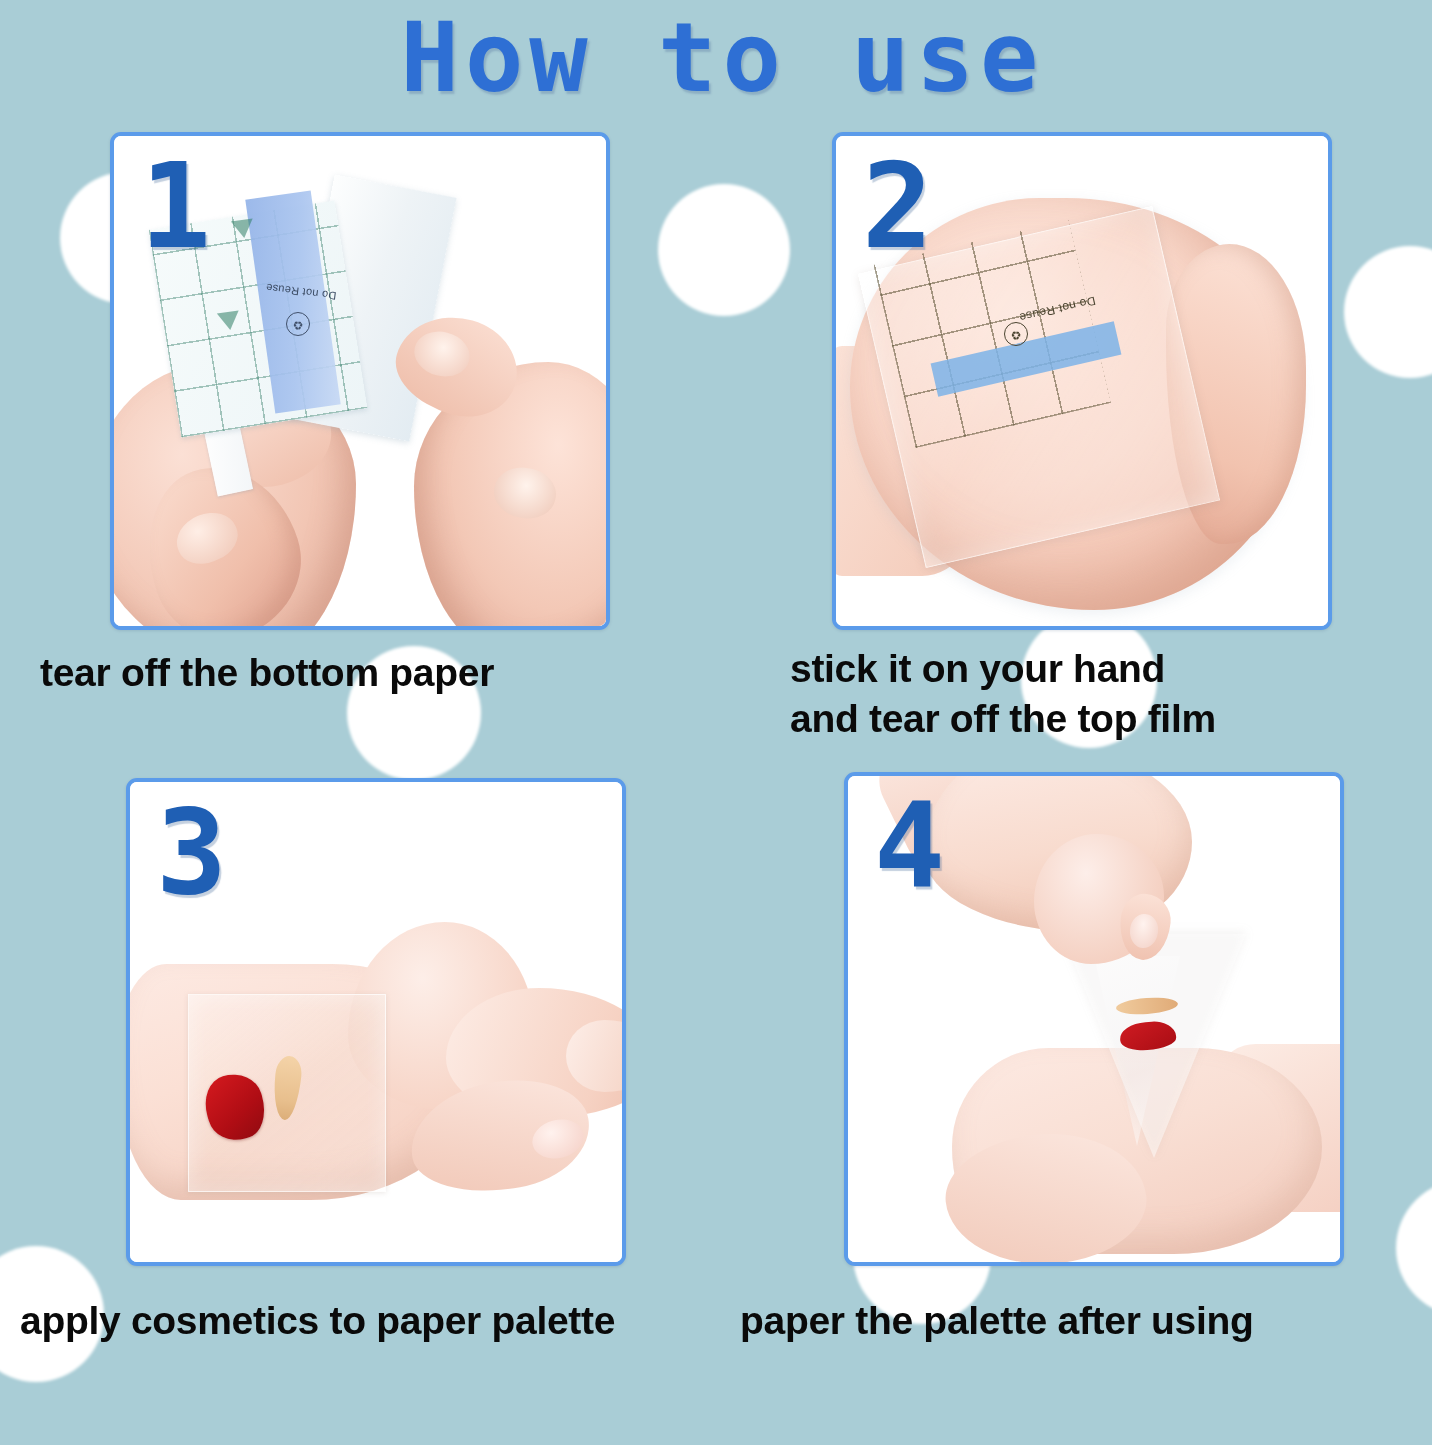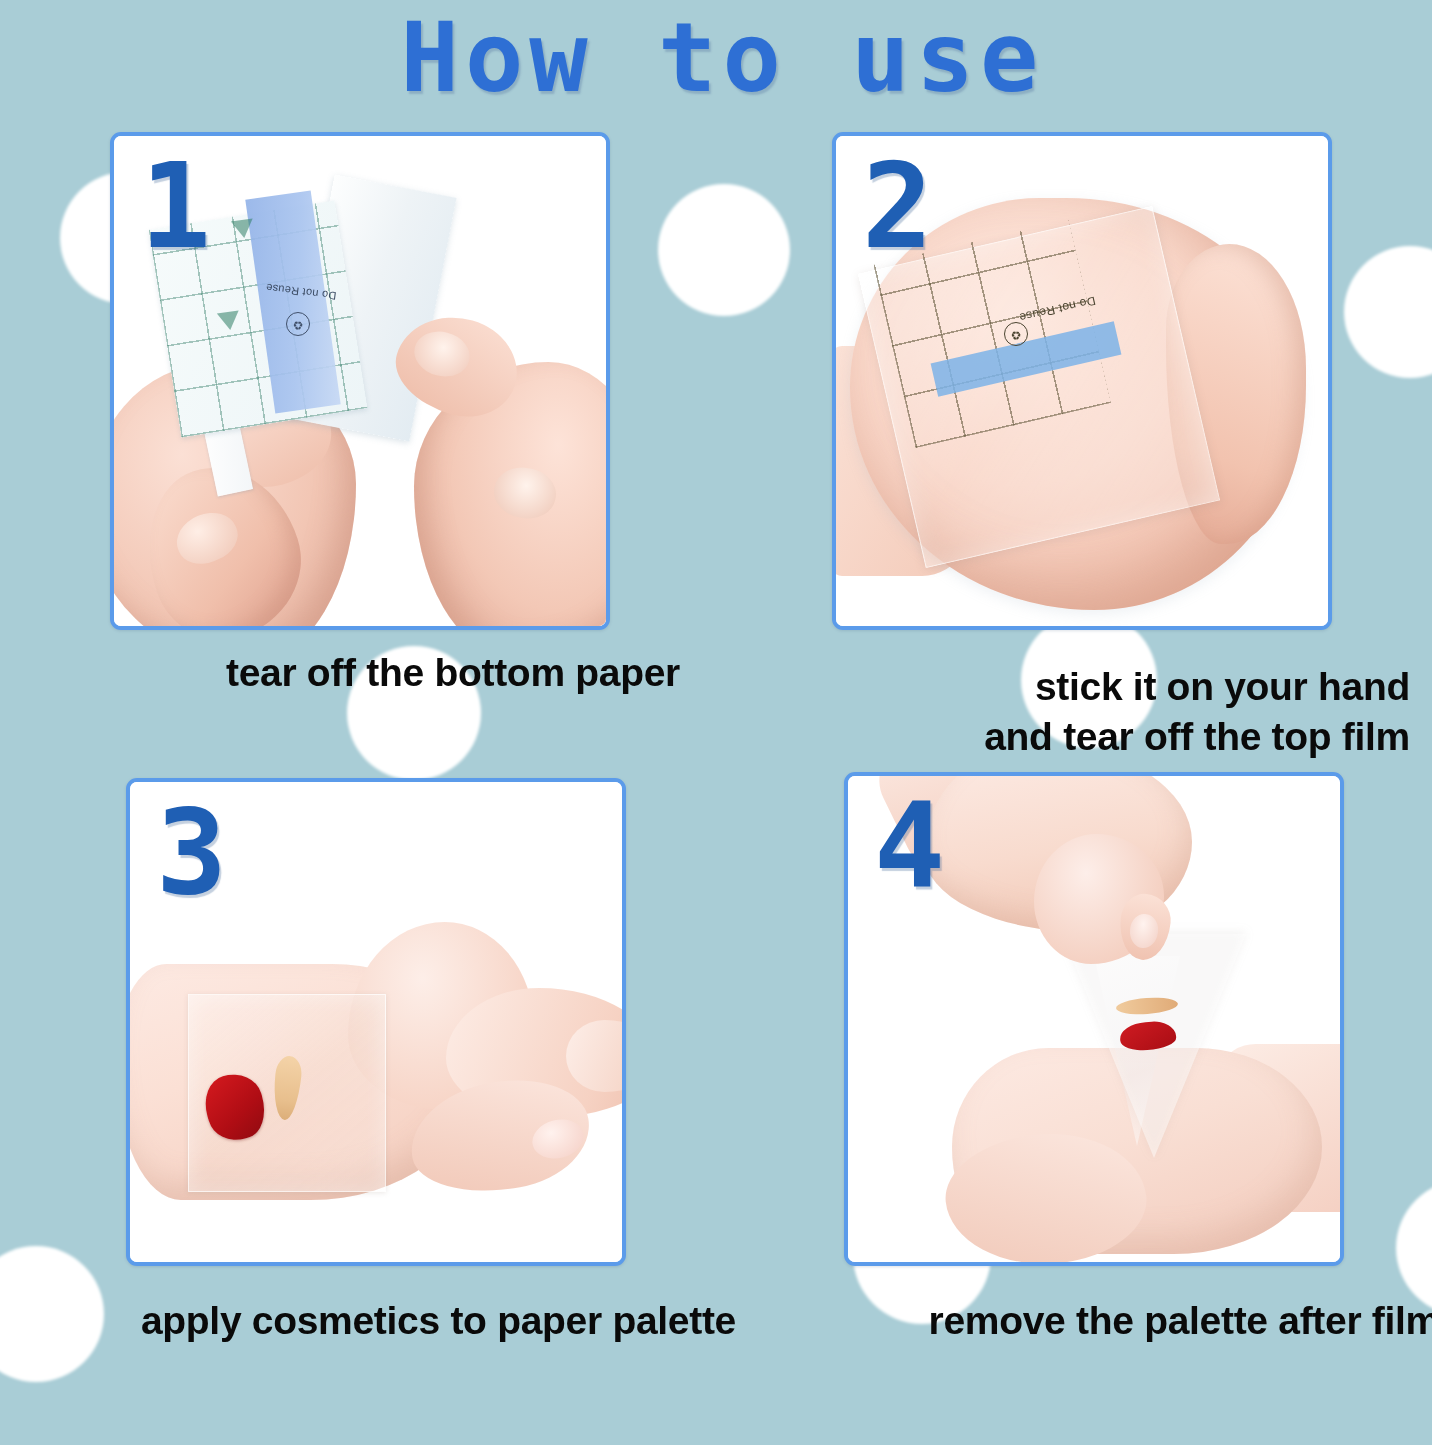--- a/index.html
+++ b/index.html
@@ -62,21 +62,21 @@
     font-family: "DejaVu Sans Mono", "Liberation Mono", monospace;
     font-size: 118px;
     font-weight: 700;
     color: #1f5fb4;
     text-shadow: 2px 3px 1px rgba(60,100,150,.30);
     z-index: 5;
     line-height: 1.1;
   }
   .caption {
     position: absolute;
-    text-align: right;
+    text-align: left;
     color: #0a0a0a;
     font-family: "Liberation Sans", sans-serif;
     font-weight: 700;
     font-size: 39px;
     line-height: 1.28;
     letter-spacing: -0.3px;
     white-space: pre-line;
     z-index: 6;
   }
 
@@ -510,21 +510,21 @@
         <div class="s2-knuckles"></div>
         <div class="s2-film"></div>
         <div class="s2-grid"></div>
         <div class="s2-bluestrip"></div>
         <div class="s2-label">Do not
 Reuse</div>
         <div class="s2-recycle">♻</div>
       </div>
       <div class="step-num">2</div>
     </div>
-    <div class="caption" style="left:790px;top:644px;width:620px;margin-top:18px;">stick it on your hand
+    <div class="caption" style="left:790px;top:644px;width:620px;">stick it on your hand
 and tear off the top film</div>
   </div>
 
   <div class="step">
     <div class="card" style="left:126px;top:778px;width:500px;height:488px;">
       <div class="scene">
         <div class="s3-hand"></div>
         <div class="s3-knuck"></div>
         <div class="s3-fingers"></div>
         <div class="s3-fingertip"></div>
@@ -552,16 +552,16 @@
         <div class="s4-red"></div>
 
         <div class="s4-upwrist"></div>
         <div class="s4-uphand"></div>
         <div class="s4-upfingers"></div>
         <div class="s4-pinch"></div>
         <div class="s4-pinchnail"></div>
       </div>
       <div class="step-num">4</div>
     </div>
-    <div class="caption" style="left:740px;top:1296px;width:700px;">remove the palette after film</div>
+    <div class="caption" style="left:740px;top:1296px;width:700px;">paper the palette after using</div>
   </div>
 
 </div>
 
 </body></html>

